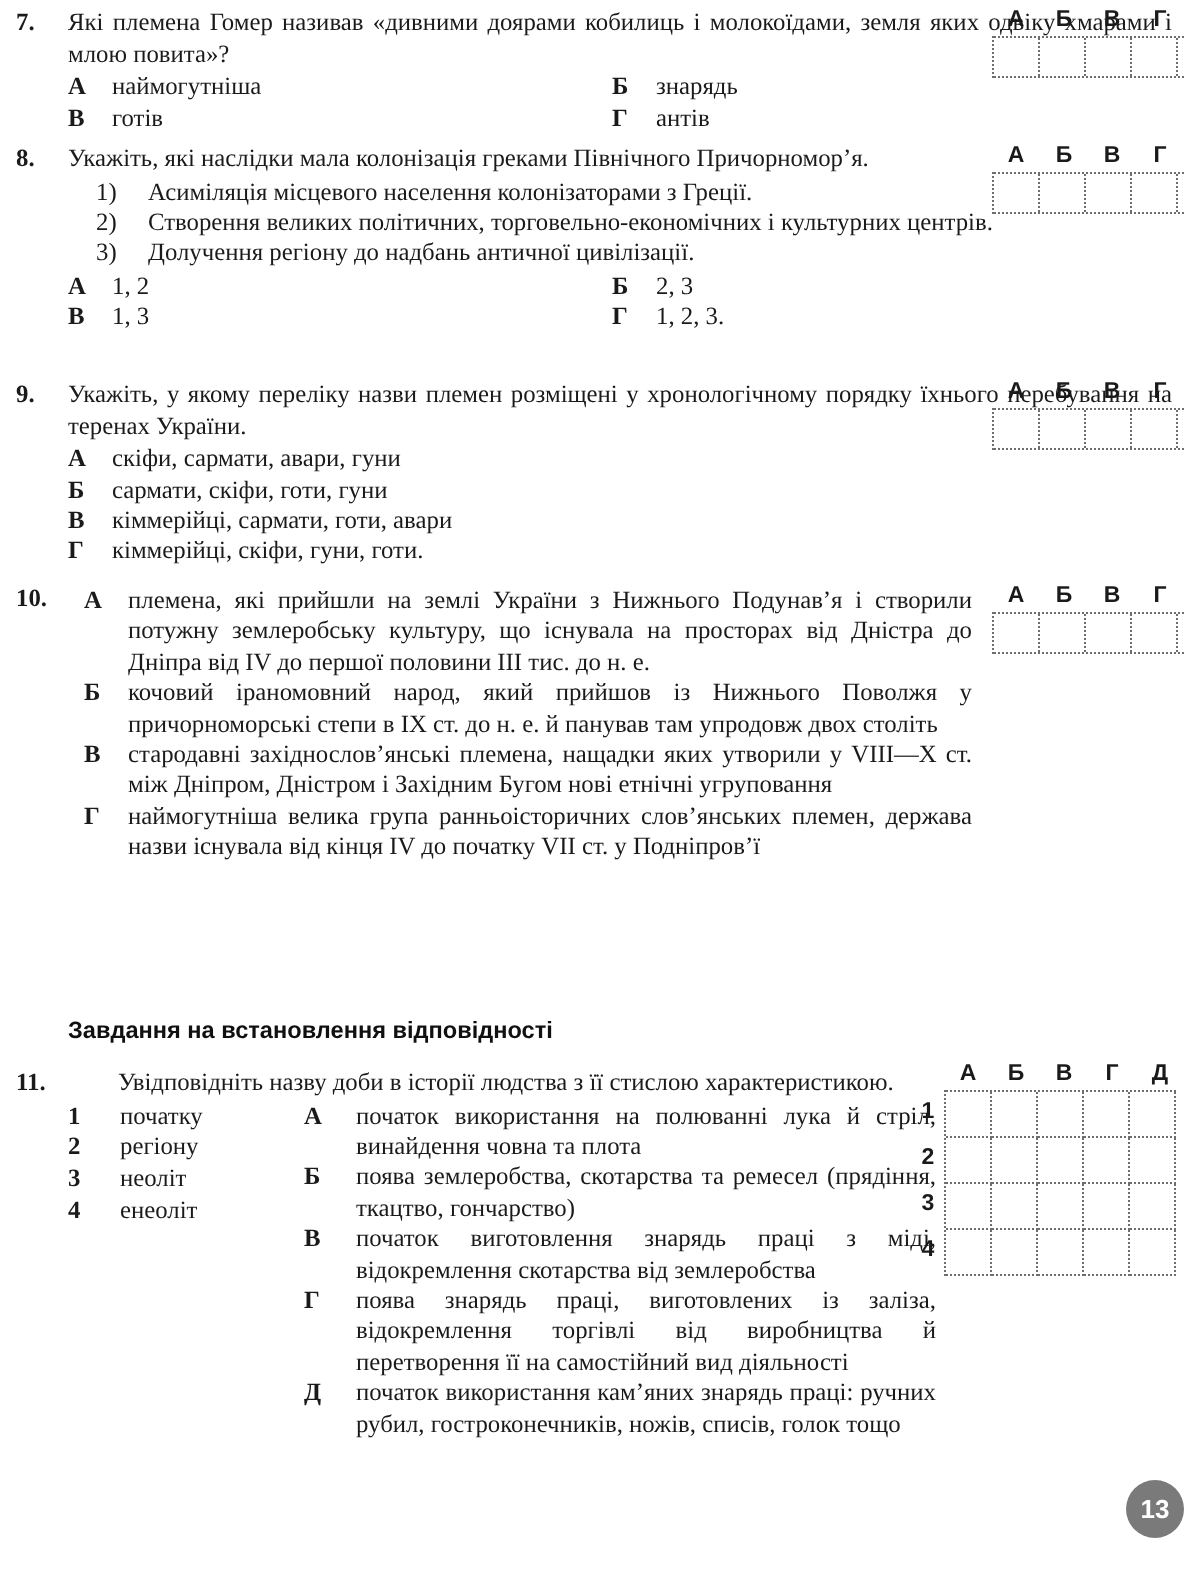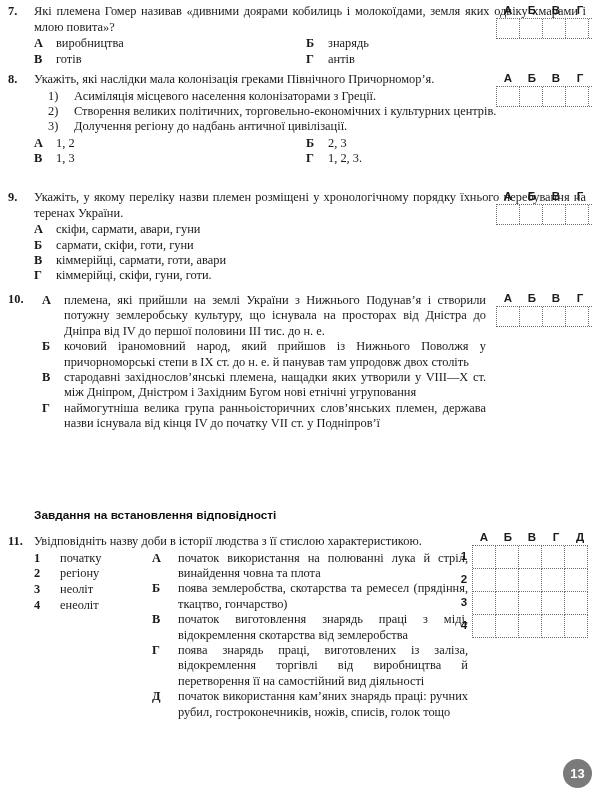--- a/index.html
+++ b/index.html
@@ -271,21 +271,21 @@
     bottom: 12px;
     font-family: "Liberation Sans", "DejaVu Sans", sans-serif;
     font-size: 11.4px;
     line-height: 14px;
     color: #2a2a2a;
     letter-spacing: -0.1px;
   }
   .page-badge {
     position: absolute;
     right: 8px;
-    bottom: 3px;
+    bottom: 22px;
     width: 29px;
     height: 29px;
     border-radius: 50%;
     background: #7a7a7a;
     color: #ffffff;
     font-family: "Liberation Sans", "DejaVu Sans", sans-serif;
     font-weight: bold;
     font-size: 13px;
     display: flex;
     align-items: center;
@@ -297,21 +297,21 @@
 
 <div class="page">
 
   <div class="q-block" style="position:absolute; top:4px; left:0; width:600px;">
     <div class="q-num">7.</div>
     <div class="q-body">
       <p class="q-stem">Які племена Гомер називав «дивними доярами кобилиць і молокоїдами, земля яких одвіку хмарами і млою повита»?</p>
       <div class="opt-grid2" style="margin-top:1px; padding-right:30px;">
         <div class="cell">
           <span class="opt-letter">А</span>
-          <span class="opt-text">виробництва</span>
+          <span class="opt-text">наймогутніша</span>
         </div>
         <div class="cell">
           <span class="opt-letter">Б</span>
           <span class="opt-text">знарядь</span>
         </div>
         <div class="cell">
           <span class="opt-letter">В</span>
           <span class="opt-text">готів</span>
         </div>
         <div class="cell">
@@ -468,21 +468,21 @@
       <div class="cellbox"></div>
       <div class="cellbox"></div>
     </div>
   </div>
 
   <div class="section-head" style="position:absolute; top:508px; left:0; width:600px;">Завдання на встановлення відповідності</div>
 
   <div class="q-block" style="position:absolute; top:534px; left:0; width:600px;">
     <div class="q-num">11.</div>
     <div class="q-body" style="padding-right:136px;">
-      <p class="q-stem" style="padding-right:0;">Увідповідніть назву доби в історії людства з її стислою характеристикою.</p>
+      <p class="q-stem" style="padding-right:0;margin-left:25px;">Увідповідніть назву доби в історії людства з її стислою характеристикою.</p>
       <div class="match-cols" style="margin-top:1px;">
         <div class="mc-left">
           <div class="row">
             <span class="n">1</span>
             <span>початку</span>
           </div>
           <div class="row">
             <span class="n">2</span>
             <span>регіону</span>
           </div>

